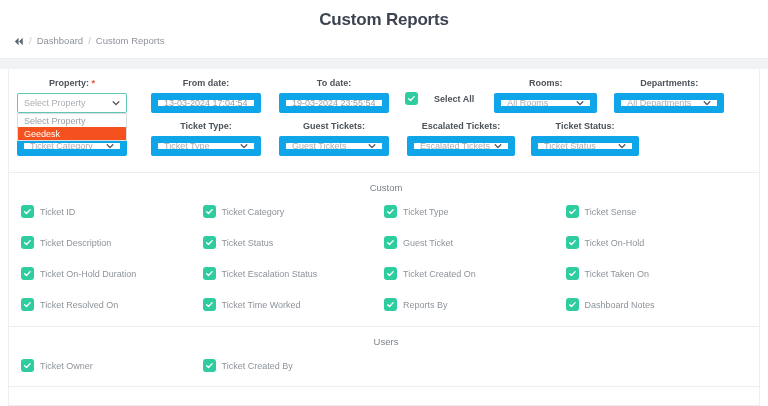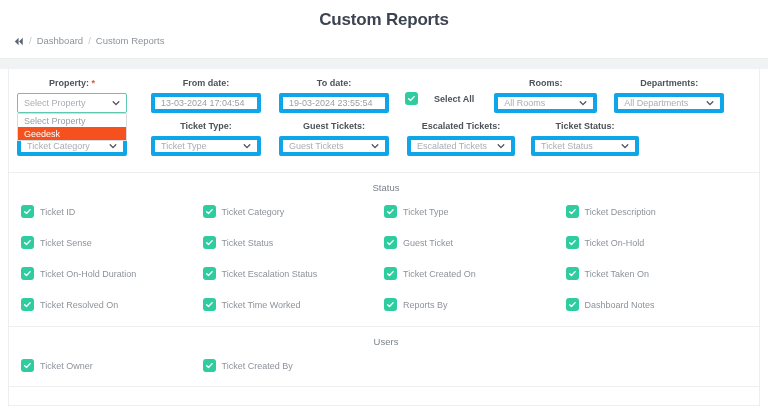--- a/index.html
+++ b/index.html
@@ -41,21 +41,21 @@
   .filter-row.second { padding-top: 8px; }
 
   .field { position: relative; }
   .field-label {
     font-size: 9px; font-weight: bold; color: #4c5259;
     margin-bottom: 4px; line-height: 11px; white-space: nowrap;
   }
   .req { color: #e8503a; font-weight: bold; }
 
   .select-box, .text-box {
-    height: 20px; border: 4px solid #0ea5e9; background: #ffffff;
+    height: 20px; border: 7px solid #0ea5e9; background: #ffffff;
     border-radius: 2px; font-size: 9px; color: #a9aeb4;
     display: flex; align-items: center; padding: 0 6px;
     position: relative; white-space: nowrap; overflow: hidden;
   }
   .select-box .caret {
     position: absolute; right: 6px; top: 50%; transform: translateY(-50%);
     width: 8px; height: 8px; color: #4b5158;
   }
   .select-box.focused { border: 1px solid #5ec9b0; }
   .text-box { color: #9aa0a6; }
@@ -252,21 +252,21 @@
           </span>
         </div>
       </div>
 
     </div>
 
     <div style="height:16px;"></div>
     <div class="divider"></div>
 
     <div class="section">
-      <div class="section-title">Status</div>
+      <div class="section-title">Custom</div>
       <div class="cb-grid">
         <div class="cb-row">
             <span class="cb">
               <svg viewBox="0 0 12 12">
                 <path d="M2.2 6.2 L4.7 8.7 L9.6 3.5" stroke="#ffffff" stroke-width="1.8" fill="none" stroke-linecap="round" stroke-linejoin="round"></path>
               </svg>
             </span>
             <span class="cb-label">Ticket ID</span>
           </div>
         <div class="cb-row">
@@ -284,30 +284,30 @@
               </svg>
             </span>
             <span class="cb-label">Ticket Type</span>
           </div>
         <div class="cb-row">
             <span class="cb">
               <svg viewBox="0 0 12 12">
                 <path d="M2.2 6.2 L4.7 8.7 L9.6 3.5" stroke="#ffffff" stroke-width="1.8" fill="none" stroke-linecap="round" stroke-linejoin="round"></path>
               </svg>
             </span>
+            <span class="cb-label">Ticket Sense</span>
+          </div>
+
+        <div class="cb-row">
+            <span class="cb">
+              <svg viewBox="0 0 12 12">
+                <path d="M2.2 6.2 L4.7 8.7 L9.6 3.5" stroke="#ffffff" stroke-width="1.8" fill="none" stroke-linecap="round" stroke-linejoin="round"></path>
+              </svg>
+            </span>
             <span class="cb-label">Ticket Description</span>
-          </div>
-
-        <div class="cb-row">
-            <span class="cb">
-              <svg viewBox="0 0 12 12">
-                <path d="M2.2 6.2 L4.7 8.7 L9.6 3.5" stroke="#ffffff" stroke-width="1.8" fill="none" stroke-linecap="round" stroke-linejoin="round"></path>
-              </svg>
-            </span>
-            <span class="cb-label">Ticket Sense</span>
           </div>
         <div class="cb-row">
             <span class="cb">
               <svg viewBox="0 0 12 12">
                 <path d="M2.2 6.2 L4.7 8.7 L9.6 3.5" stroke="#ffffff" stroke-width="1.8" fill="none" stroke-linecap="round" stroke-linejoin="round"></path>
               </svg>
             </span>
             <span class="cb-label">Ticket Status</span>
           </div>
         <div class="cb-row">

